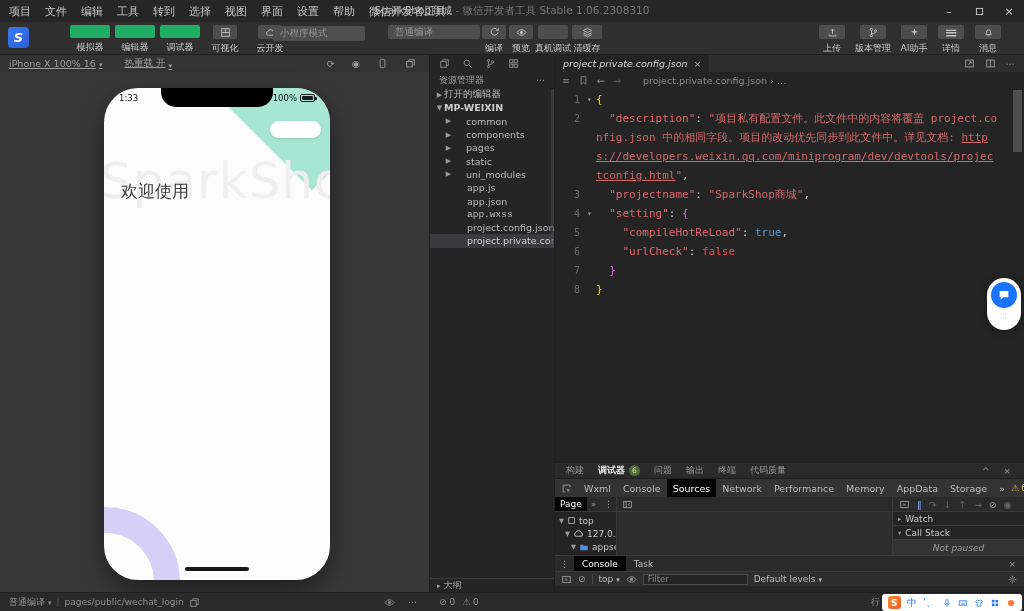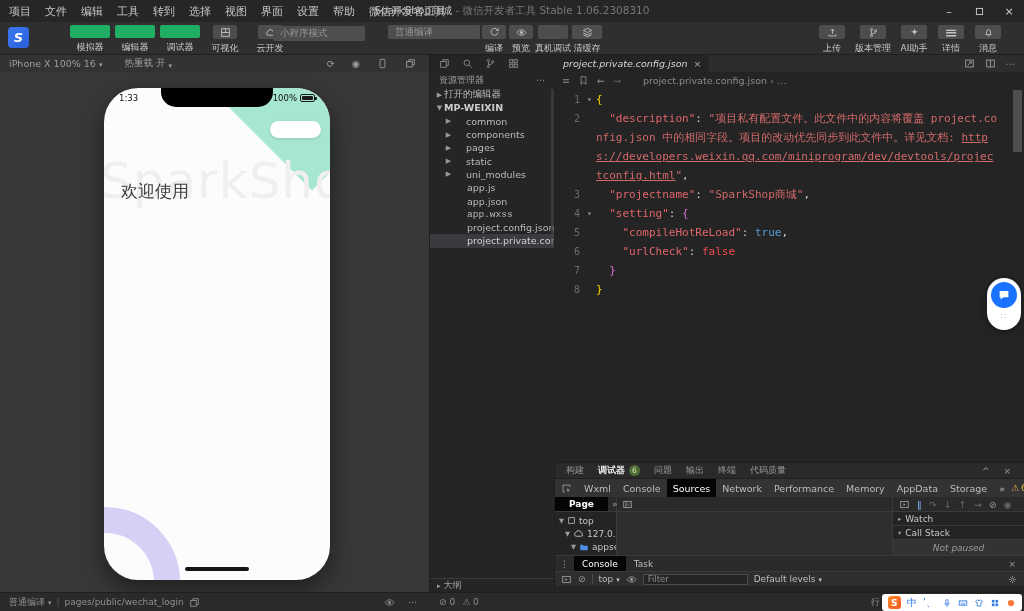--- a/index.html
+++ b/index.html
@@ -26,21 +26,21 @@
   .chip{height:14px;min-width:24px;border-radius:2px;background:#4d4d4d;display:flex;align-items:center;justify-content:center;color:#c3c3c3;padding:0 4px;}
   .dropdown{height:15px;border-radius:2px;background:#4e4e4e;color:#979797;font-size:9.5px;display:flex;align-items:center;padding:0 7px;}
   #mode-select{position:absolute;left:273px;top:4px;width:92px;}
   #compile-group{left:373px;gap:1px;margin-left:15px;}
   #compile-group .dropdown{width:92px;height:14px;}
   #right-actions{right:22px;gap:9px;}
   
   .main{display:flex;height:537px;}
   .sim-col{width:430px;background:#383838;border-right:1px solid #1f1f1f;position:relative;flex:none;}
   .sim-toolbar{height:17px;background:#333;display:flex;align-items:center;font-size:9.5px;color:#9d9d9d;padding:0 9px;}
-  .sim-tb-item{margin-right:22px;display:flex;align-items:flex-end;gap:3px;}
+  .sim-tb-item{margin-right:22px;display:flex;align-items:flex-end;gap:3px;text-decoration:underline;}
   .sim-icons{margin-left:auto;display:flex;gap:17px;color:#9d9d9d;align-items:center;padding-right:4px;}
   .phone{position:absolute;left:104px;top:33px;width:226px;height:492px;background:#fcfcfc;border-radius:34px;
          box-shadow:0 10px 26px rgba(0,0,0,.45);overflow:hidden;}
   .teal-diamond{position:absolute;top:-52px;right:-46px;width:128px;height:128px;background:#a7e6d2;transform:rotate(45deg);}
   .capsule{position:absolute;top:33px;right:9px;width:51px;height:17px;background:#fff;border-radius:9px;box-shadow:0 1px 3px rgba(0,0,0,.13);}
   .ph-status{position:absolute;top:5px;left:0;right:0;display:flex;justify-content:space-between;align-items:center;padding:0 15px;font-size:8.5px;color:#111;}
   .ph-batt-wrap{display:flex;align-items:center;gap:3px;}
   .batt{width:15px;height:8px;border:1px solid #1b1b1b;border-radius:2px;position:relative;}
   .batt i{position:absolute;inset:1px;background:#1b1b1b;border-radius:1px;}
   .batt:after{content:"";position:absolute;right:-3px;top:2px;width:2px;height:3px;background:#1b1b1b;border-radius:0 1px 1px 0;}
@@ -92,21 +92,21 @@
   .debug-tabs .right{margin-left:auto;display:flex;gap:14px;padding-right:9px;color:#9a9a9a;}
   .devtools-tabs{height:19px;background:#333;border-top:1px solid #1f1f1f;display:flex;align-items:stretch;font-size:9.5px;color:#bdbdbd;}
   .devtools-tabs .insp{display:flex;align-items:center;padding:0 6px;color:#9a9a9a;}
   .vtab{display:flex;align-items:center;padding:0 6px;}
   .vtab.active{background:#050505;color:#fff;}
   .devtools-right{margin-left:auto;display:flex;align-items:center;gap:8px;padding-right:6px;}
   .warn{color:#e2b341;font-size:9px;display:flex;align-items:center;gap:2px;}
   .sources{flex:1;display:flex;min-height:0;background:#242424;font-size:9px;}
   .src-left{width:62px;border-right:1px solid #3a3a3a;display:flex;flex-direction:column;flex:none;}
   .pane-bar{height:15px;background:#2a2a2a;border-bottom:1px solid #3a3a3a;display:flex;align-items:center;color:#bdbdbd;}
-  .ptab{background:#050505;color:#fff;height:100%;display:flex;align-items:center;padding:0 14px;font-weight:bold;}
+  .ptab{background:#050505;color:#fff;height:100%;display:flex;align-items:center;padding:0 5px;}
   .src-tree{flex:1;padding-top:2px;color:#c7c7c7;}
   .src-row{height:13px;display:flex;align-items:center;gap:3px;white-space:nowrap;overflow:hidden;}
   .src-row .arr{font-size:6.5px;color:#9a9a9a;flex:none;}
   .src-mid{flex:1;display:flex;flex-direction:column;border-right:1px solid #3a3a3a;min-width:0;}
   .src-mid-body{flex:1;background:#2e2e2e;}
   .src-right{width:131px;display:flex;flex-direction:column;flex:none;}
   .dbg-controls{display:flex;align-items:center;gap:7px;padding:0 6px;width:100%;}
   .dbg-controls .c{color:#9a9a9a;font-size:9.5px;}
   .dbg-controls .blue{color:#7fb0f7;}
   .dbg-controls .dim{color:#666;}

